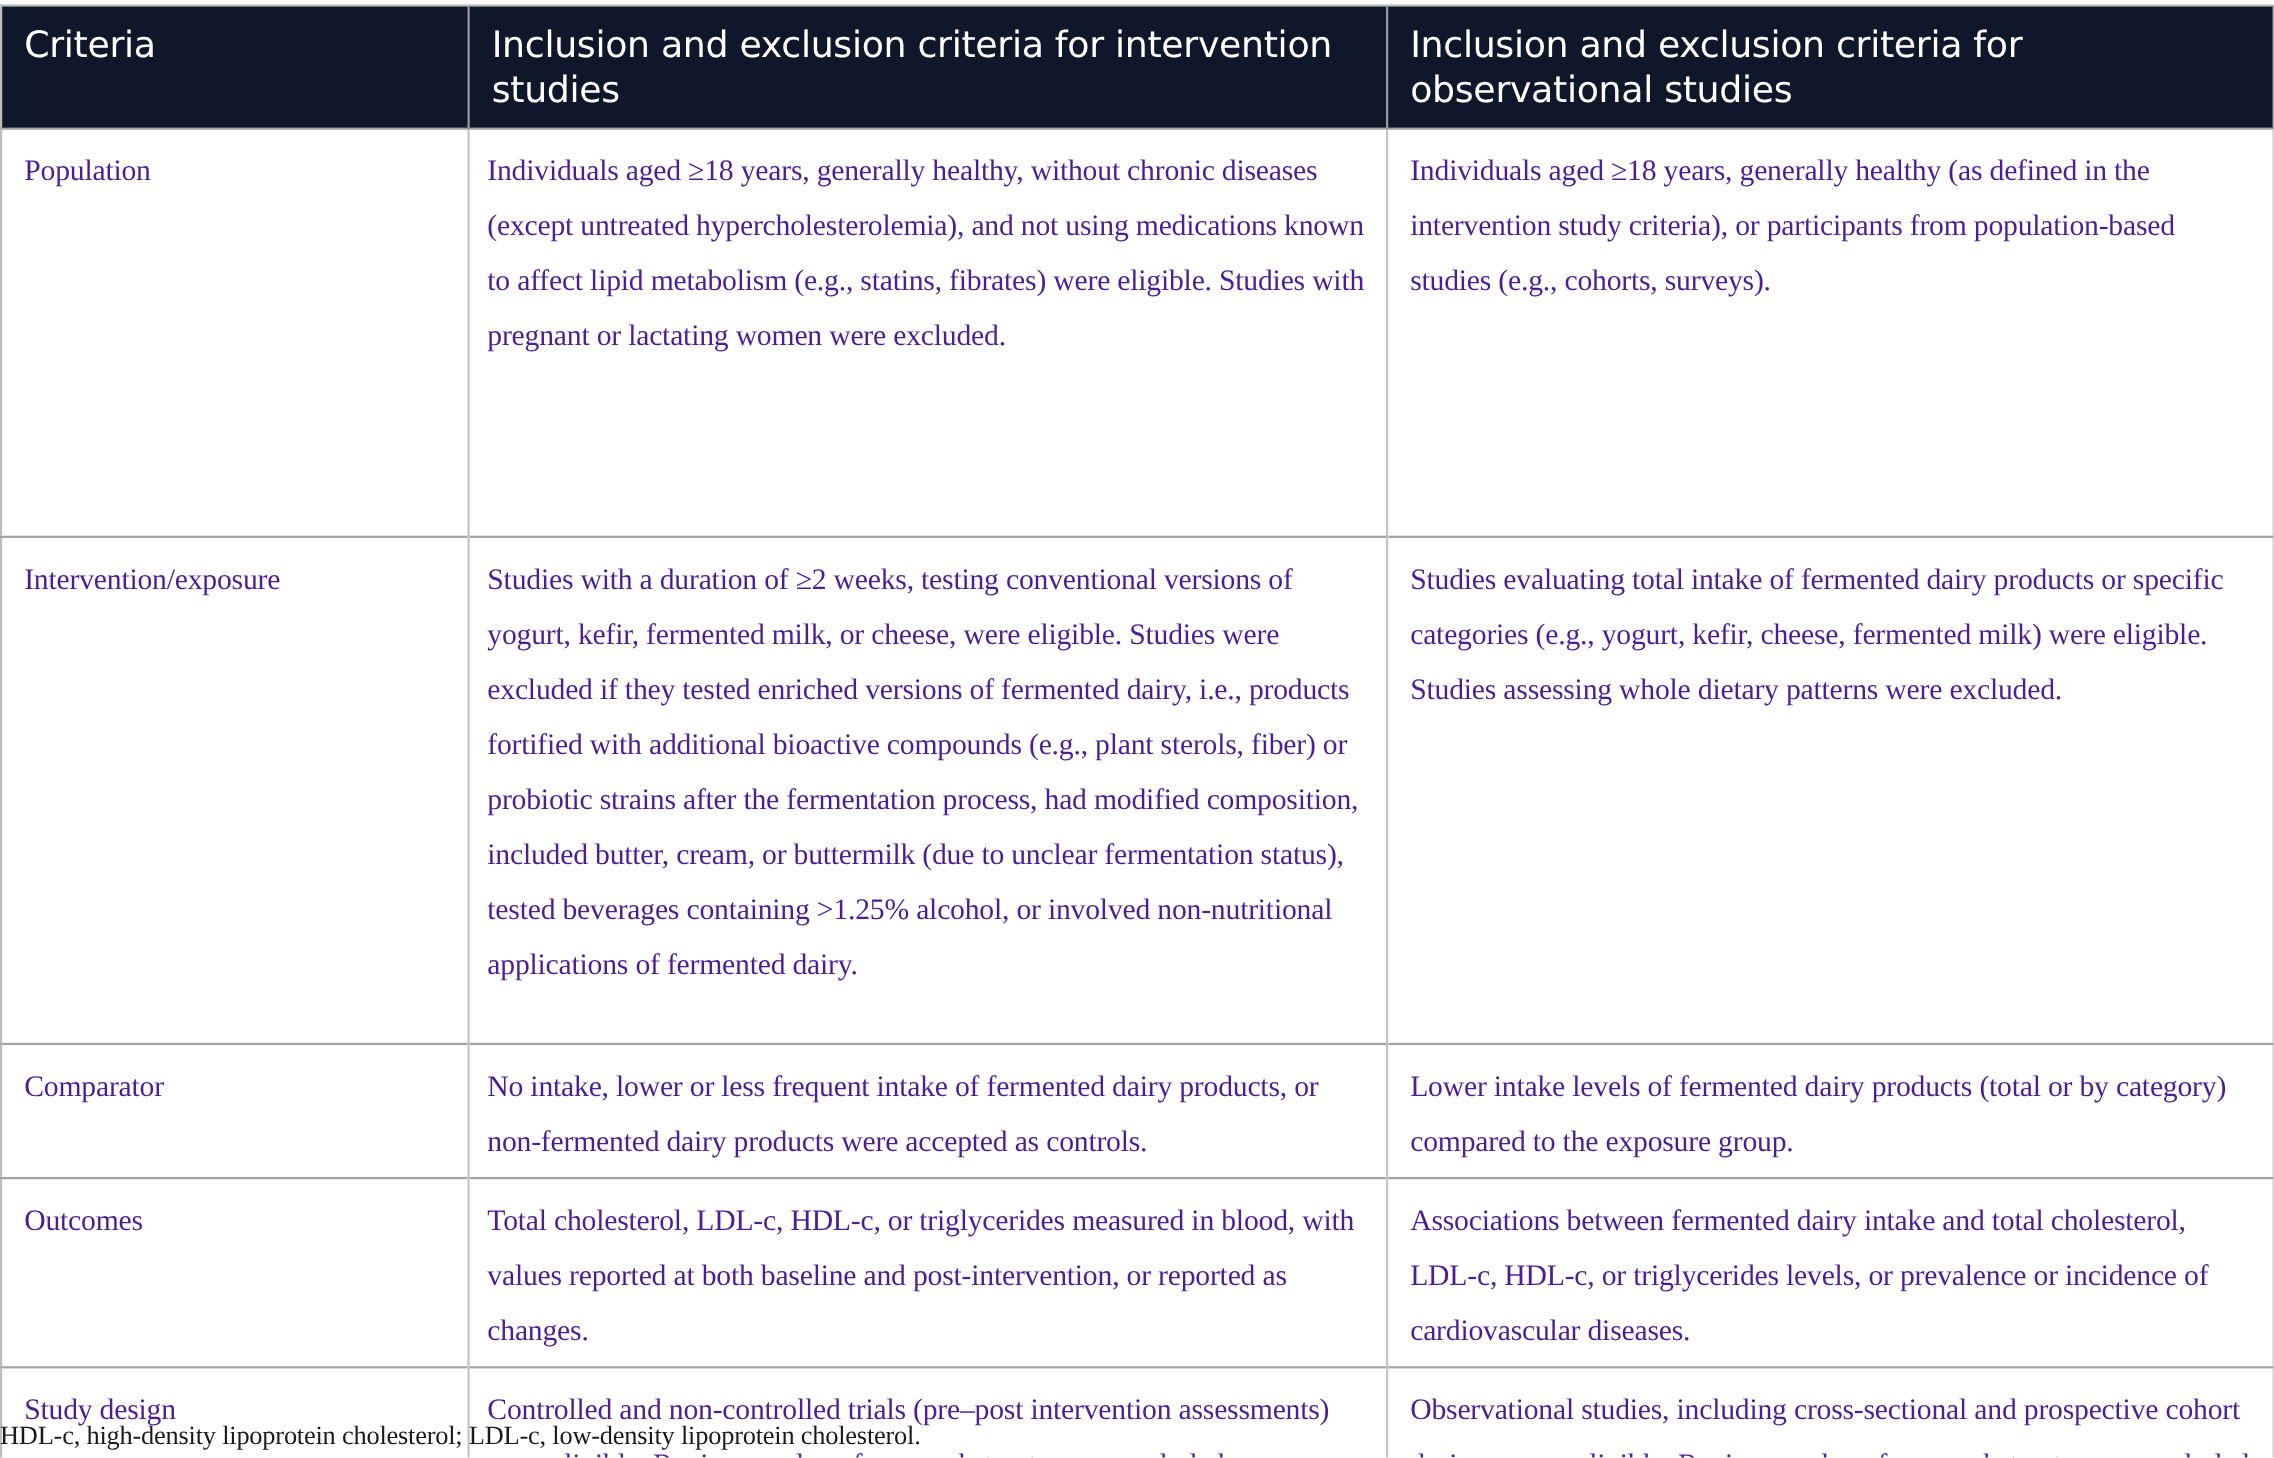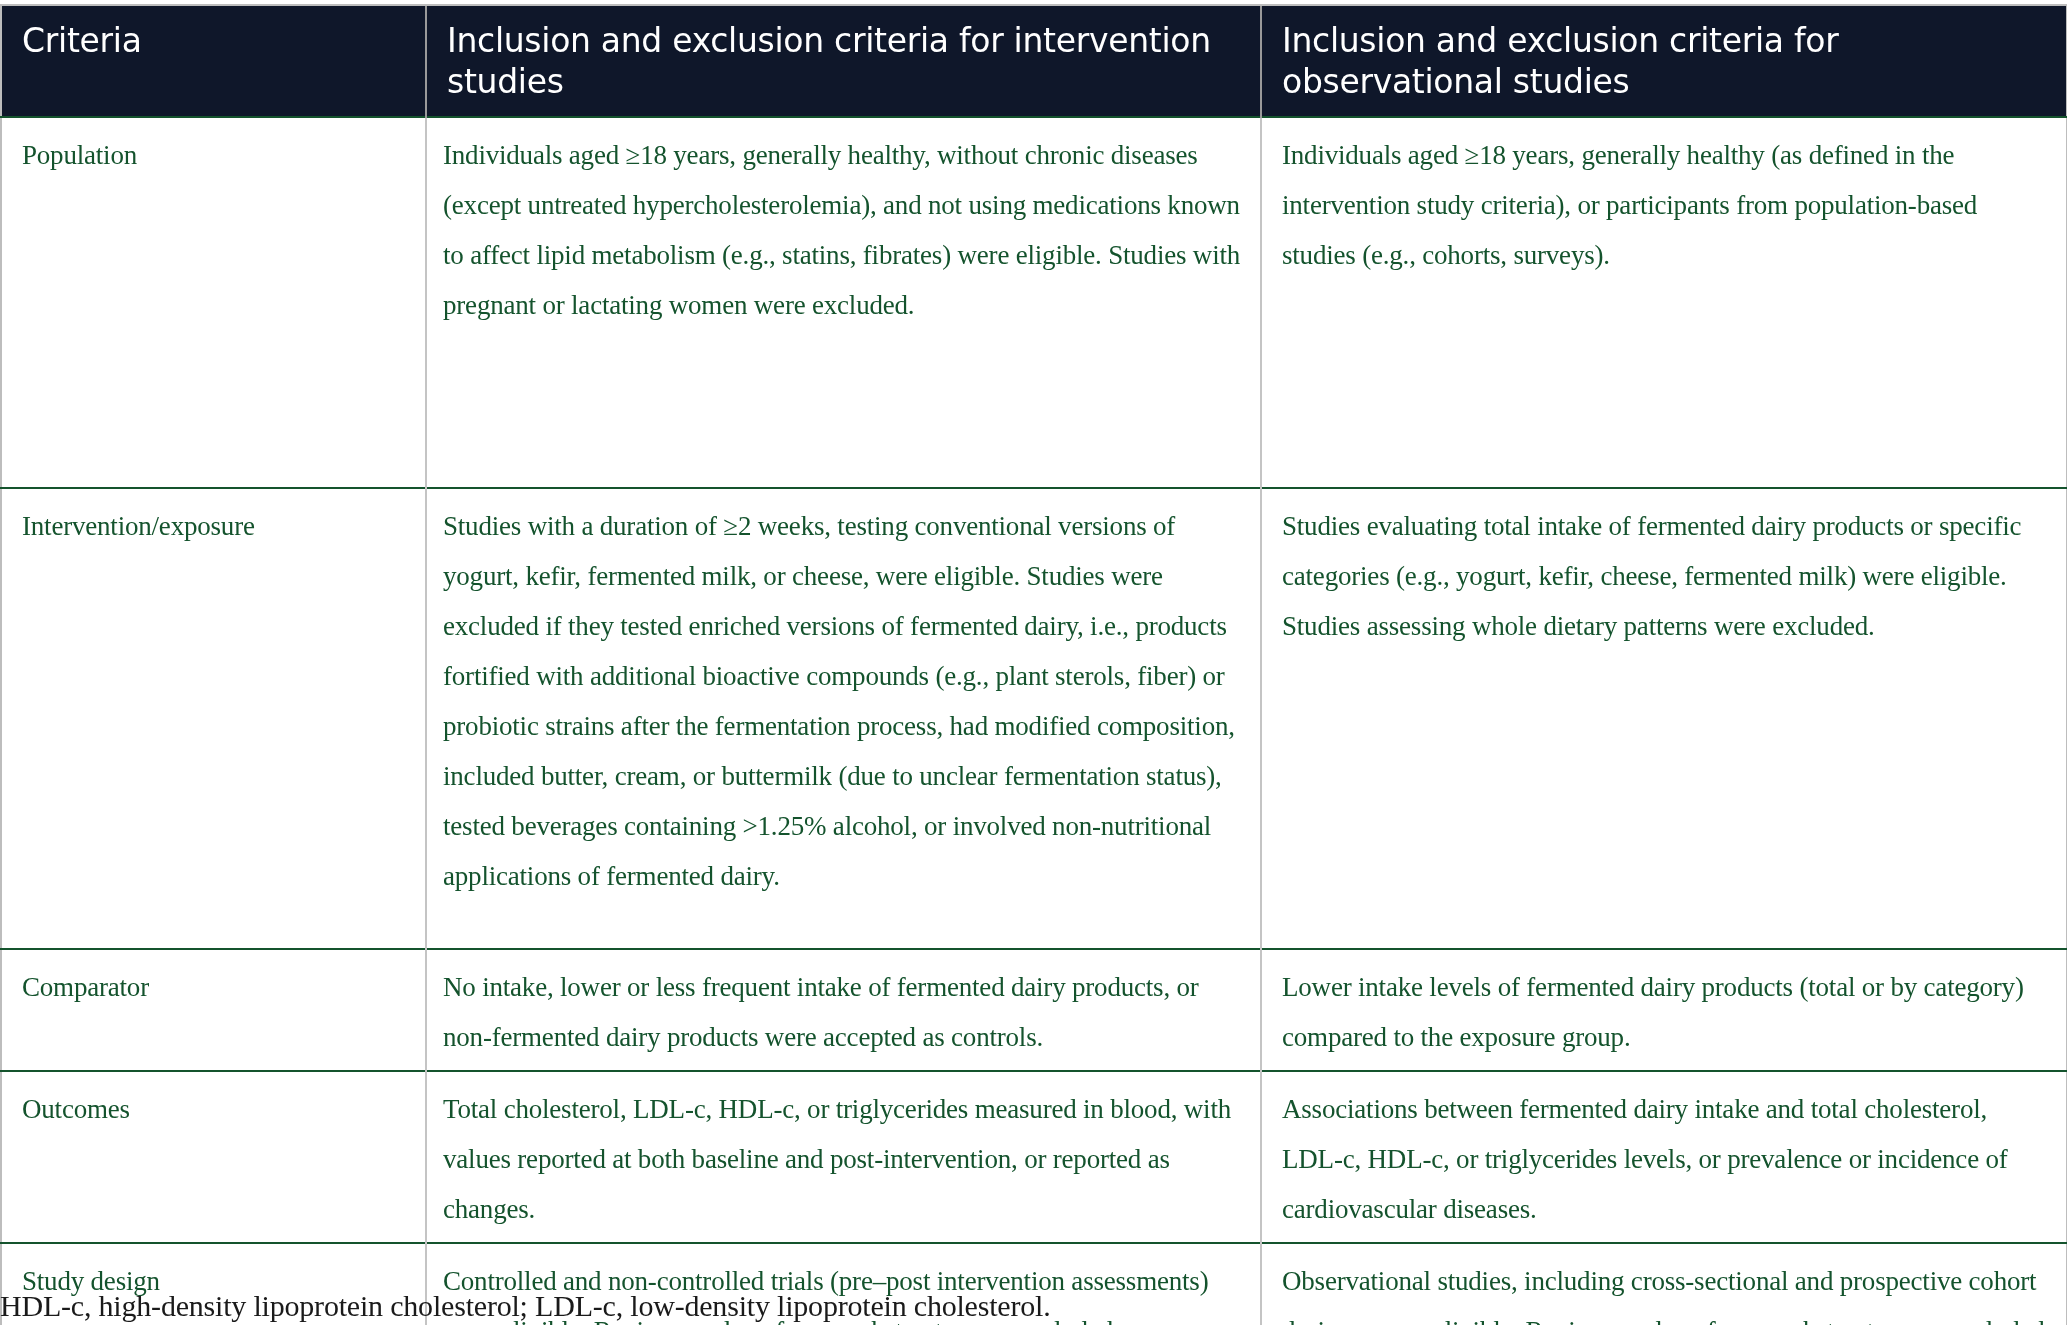--- a/index.html
+++ b/index.html
@@ -15,34 +15,34 @@
   .tbl thead th {
     background: #0f172a; color: #ffffff; text-align: left; vertical-align: top;
     font-family: "DejaVu Sans", sans-serif; font-weight: normal;
     font-size: 33px; line-height: 41px; letter-spacing: -0.3px;
     padding: 14px 20px 10px 20px; height: 86px;
     border-left: 2px solid #9a9a9a;
     border-top: 2px solid #bdbdbd;
   }
   .tbl thead th:first-child { border-left: none; }
   .tbl tbody td {
-    font-family: "Liberation Serif", serif; color: #14532d;
+    font-family: "Liberation Serif", serif; color: #4c1d95;
     font-size: 27px; line-height: 50px; letter-spacing: -0.2px;
     vertical-align: top; padding: 12px 20px 8px 20px;
-    border-top: 2px solid #14532d;
+    border-top: 2px solid #a3a3a3;
     border-left: 2px solid #c4c4c4;
   }
   .tbl tbody td:first-child { border-left: none; }
   .tbl tbody tr:last-child td { border-bottom: 3px solid #bdbdbd; }
   .tbl tbody td.col2 { padding-left: 16px; padding-right: 18px; }
   .tbl tbody td.col3 { padding-left: 20px; padding-right: 12px; }
   .footnote {
     position: absolute; left: 0; top: 1290px;
     font-family: "Liberation Serif", serif; color: #1a1a1a;
-    font-size: 30px; line-height: 32px; letter-spacing: -0.2px;
+    font-size: 24px; line-height: 32px; letter-spacing: -0.2px;
   }
 </style>
 </head>
 <body>
 
 <table class="tbl">
   <colgroup>
       <col class="c1">
       <col class="c2">
       <col class="c3">

